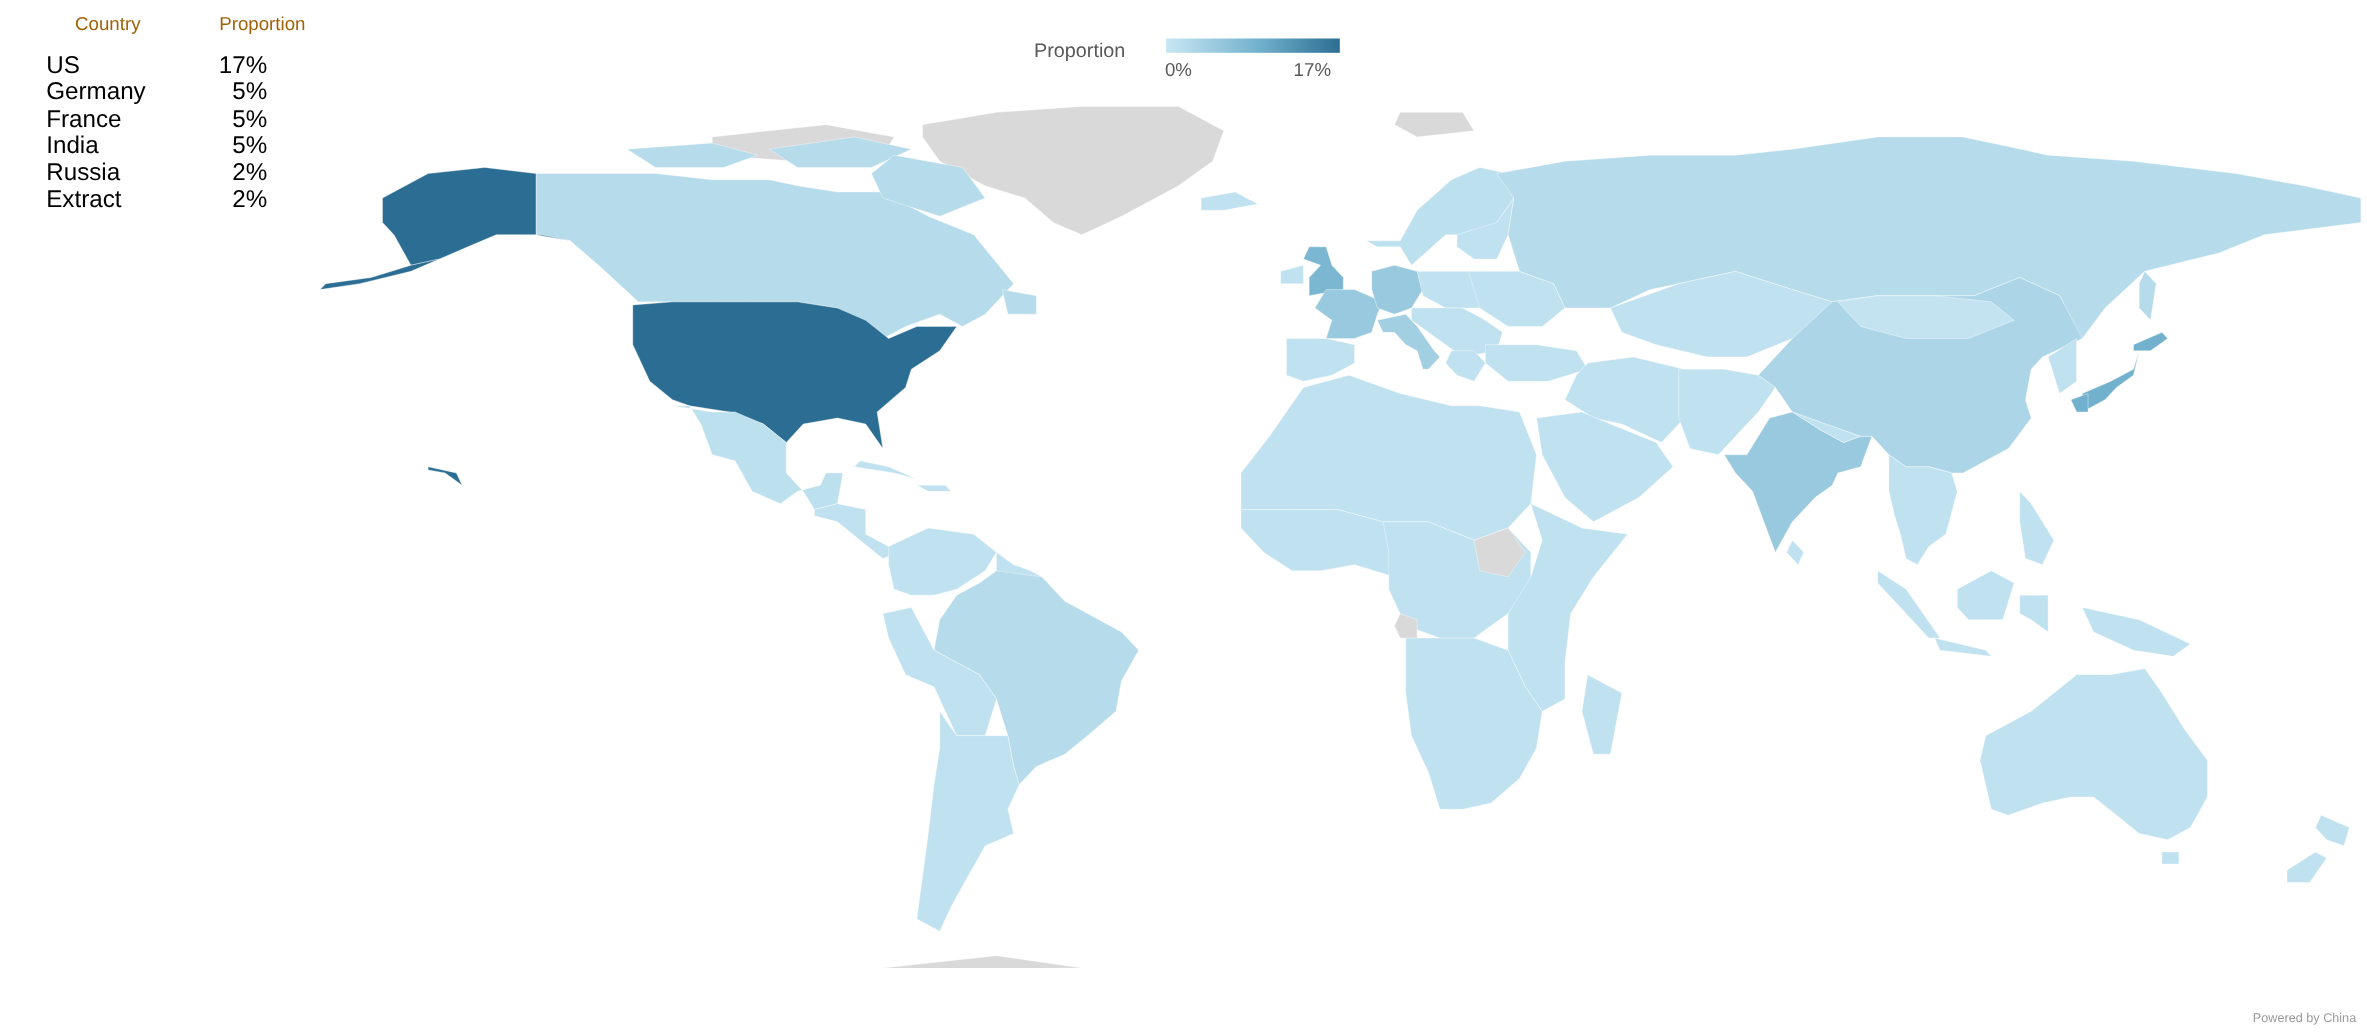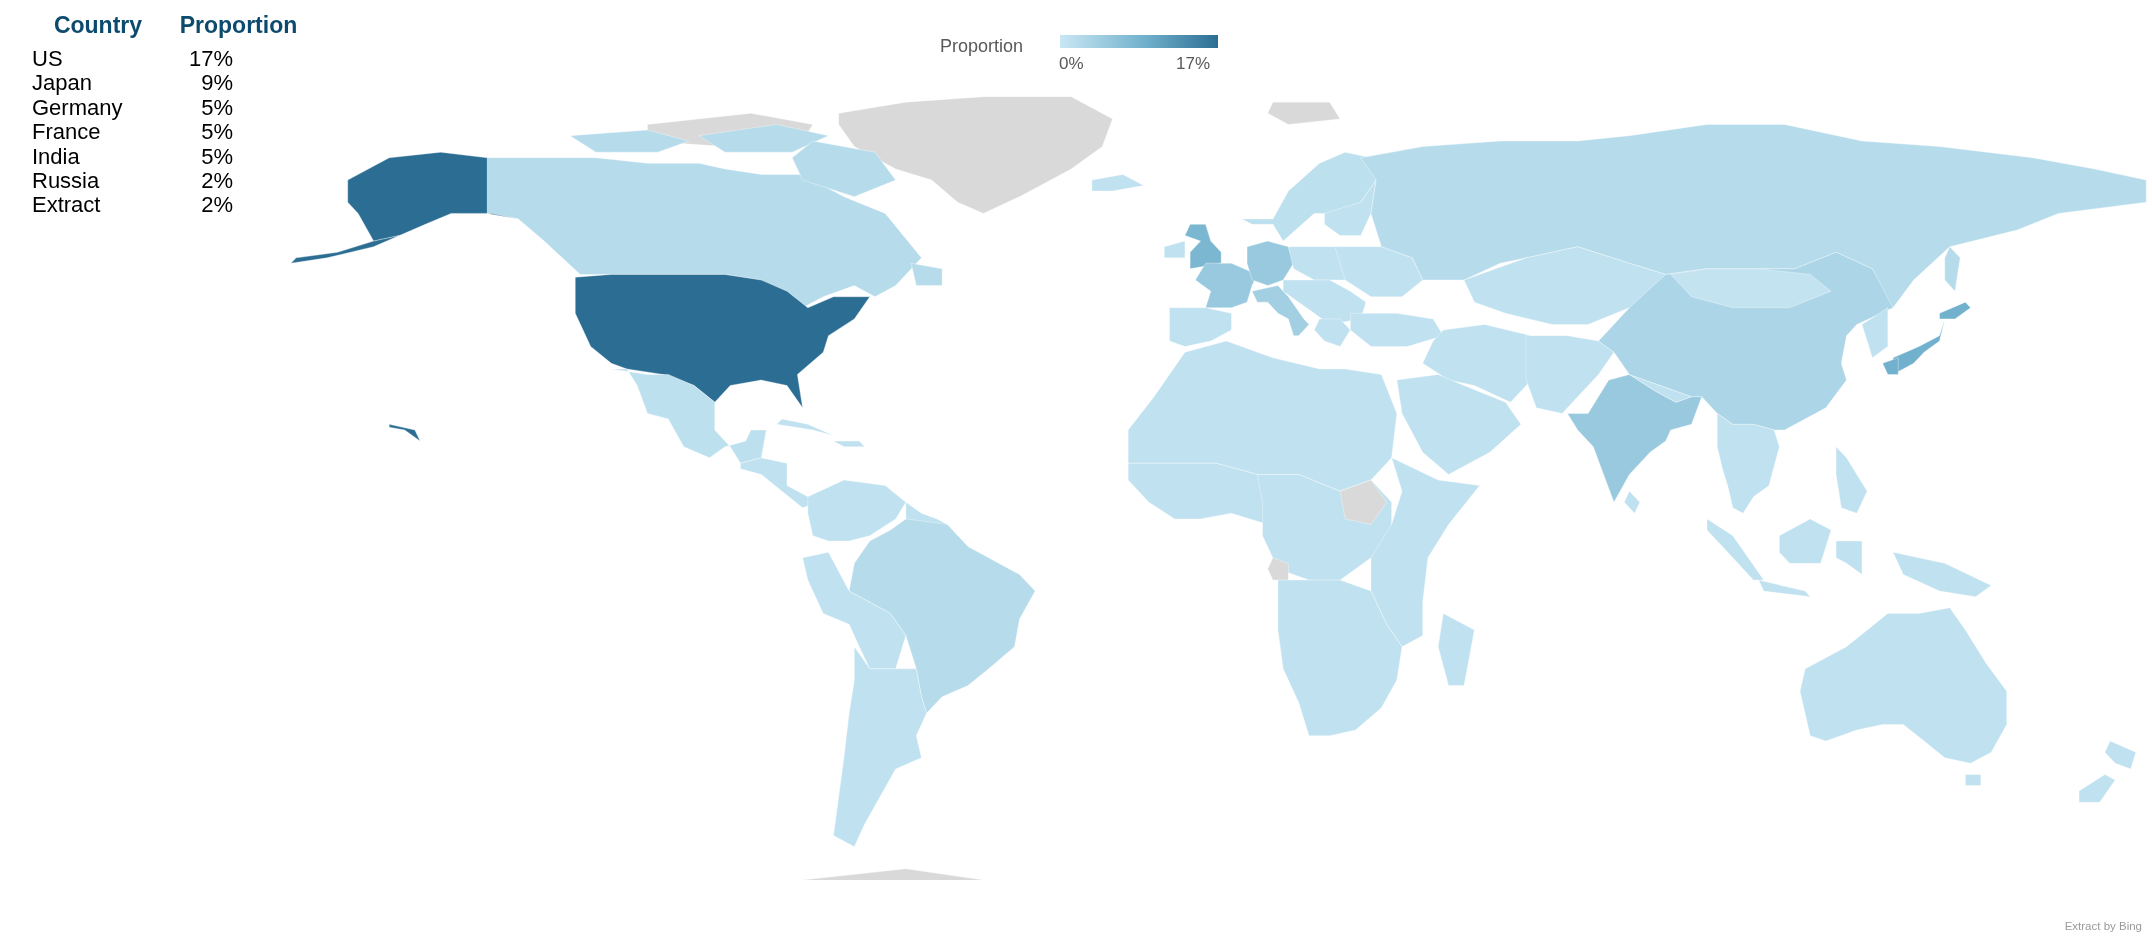--- a/index.html
+++ b/index.html
@@ -22,31 +22,31 @@
     left: 0px; top: 0px;
     width: 340px; height: 420px;
   }
   #table-head {
     position: absolute;
     left: 0; top: 12px;
     width: 340px; height: 34px;
   }
   .th {
     position: absolute;
-    font-size: 23px;
-    font-weight: bold;
-    color: #0c4a6e;
+    font-size: 17px;
+    font-weight: normal;
+    color: #a16207;
     white-space: nowrap;
   }
   #th-country { left: 38px; top: 0px; width: 120px; text-align: center; }
   #th-prop    { left: 128px; top: 0px; width: 221px; text-align: center; }
 
   #table-body {
     position: absolute;
-    left: 4px; top: 47px;
+    left: 14px; top: 47px;
     width: 340px;
   }
   .row {
     position: relative;
     height: 24.4px;
     width: 340px;
   }
   .cell-country {
     position: absolute;
     left: 28px; top: 0;
@@ -130,24 +130,20 @@
 
   <div id="table-panel">
     <div id="table-head">
       <div class="th" id="th-country">Country</div>
       <div class="th" id="th-prop">Proportion</div>
     </div>
     <div id="table-body">
         <div class="row">
           <div class="cell-country">US</div>
           <div class="cell-value">17%</div>
-        </div>
-        <div class="row">
-          <div class="cell-country">Japan</div>
-          <div class="cell-value">9%</div>
         </div>
         <div class="row">
           <div class="cell-country">Germany</div>
           <div class="cell-value">5%</div>
         </div>
         <div class="row">
           <div class="cell-country">France</div>
           <div class="cell-value">5%</div>
         </div>
         <div class="row">
@@ -243,16 +239,16 @@
           <path d="M622.2,286.7L638.9,295.6L633.3,325.5L625.0,325.5L619.4,304.6Z" class="country" fill="#bfe1f0"></path>
           <path d="M816.7,316.5L838.9,304.6L861.1,286.7L877.8,286.7L894.4,283.7L902.8,295.6L913.9,313.5L925.0,328.5L925.0,346.4L916.7,361.3L905.6,367.3L891.7,364.3L880.6,355.3L869.4,346.4L858.3,346.4L844.4,349.4L827.8,355.3L819.4,352.4L813.9,328.5Z" class="country" fill="#bfe1f0"></path>
           <path d="M902.8,373.3L911.1,373.3L911.1,379.2L902.8,379.2Z" class="country" fill="#bfe1f0"></path>
           <path d="M980.6,355.3L994.4,361.3L991.7,370.3L983.3,367.3L977.8,361.3Z" class="country" fill="#bfe1f0"></path>
           <path d="M963.9,382.2L977.8,373.3L983.3,376.3L975.0,388.2L963.9,388.2Z" class="country" fill="#bfe1f0"></path>
         </g>
     </svg>
   </div>
 
   <div id="attrib">
-    <div id="attrib-powered">Extract by Bing</div>
+    <div id="attrib-powered">Powered by China</div>
   </div>
 
 </div>
 
 </body></html>

